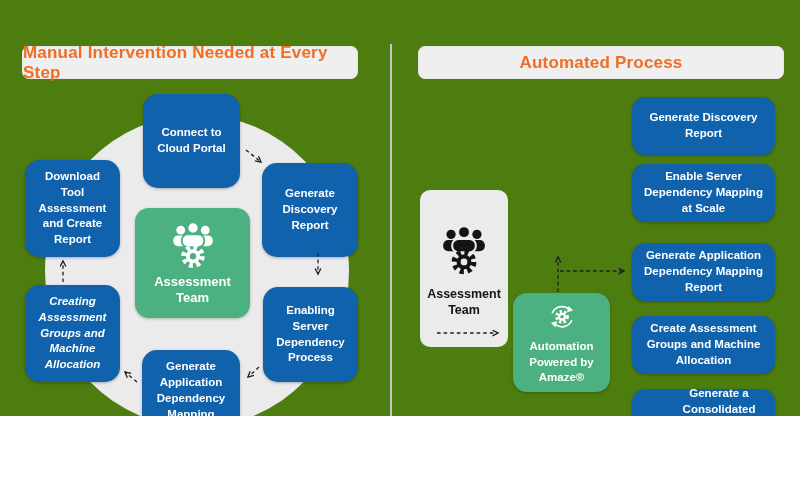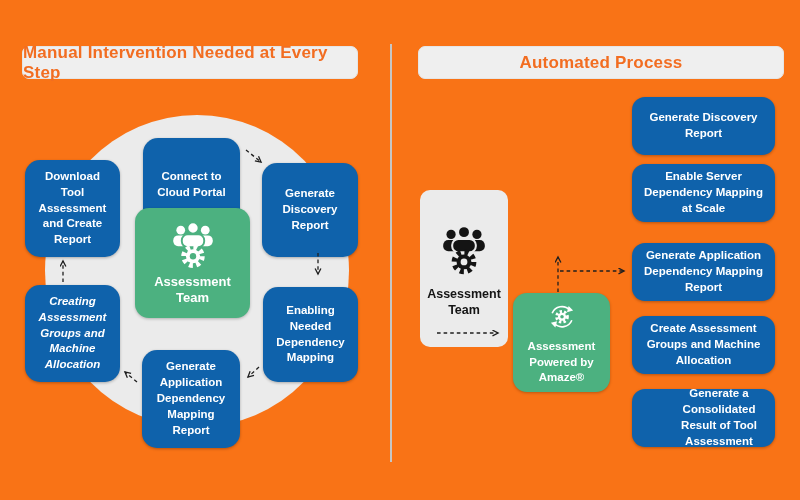--- a/index.html
+++ b/index.html
@@ -1,17 +1,17 @@
 <!DOCTYPE html>
 <html><head>
 <meta charset="utf-8">
 <style>
   html,body{margin:0;padding:0;background:#fff;}
   #stage{
-    position:relative;width:800px;height:500px;background:#f97316;overflow:hidden;
+    position:relative;width:800px;height:416px;background:#4d7c0f;overflow:hidden;
     font-family:"Liberation Sans","DejaVu Sans",sans-serif;
   }
   .title-bar{
     position:absolute;height:33px;background:#efefef;border:1px solid #e5e5e5;
     border-radius:7px;display:flex;align-items:center;justify-content:center;
     color:#F26D21;font-size:17px;font-weight:600;letter-spacing:.2px;box-sizing:border-box;
   }
   #left-title{left:22px;top:46px;width:336px;}
   #right-title{left:418px;top:46px;width:366px;}
   #divider{position:absolute;left:390px;top:44px;width:2px;height:418px;background:#c6c6c6;}
@@ -28,21 +28,21 @@
     display:flex;align-items:center;justify-content:center;text-align:center;
     font-weight:700;font-size:11.5px;line-height:1.38;padding:4px 10px;box-sizing:border-box;
     box-shadow:0 1px 3px rgba(0,0,0,.28);
   }
   .gbox{
     position:absolute;background:#4CB180;color:#fff;border-radius:14px;
     display:flex;flex-direction:column;align-items:center;justify-content:center;text-align:center;
     box-sizing:border-box;box-shadow:0 1px 3px rgba(0,0,0,.25);
   }
   
-  #box-connect-portal{left:143px;top:94px;width:97px;height:94px;padding:4px 14px;margin-top:44px;}
+  #box-connect-portal{left:143px;top:94px;width:97px;height:94px;padding:4px 14px;}
   #box-gen-discovery{left:262px;top:163px;width:96px;height:94px;}
   #box-enabling-sdm{left:263px;top:287px;width:95px;height:95px;}
   #box-gen-adm{left:142px;top:350px;width:98px;height:98px;}
   #box-creating-groups{left:25px;top:285px;width:95px;height:97px;font-style:italic;}
   #box-download-tool{left:25px;top:160px;width:95px;height:97px;}
   
   #center-team{left:135px;top:208px;width:115px;height:110px;--icon-bg:#4CB180;}
   #center-team .lbl{font-size:13px;font-weight:600;line-height:1.25;width:92px;margin-top:6px;}
   
   #right-team-icon{position:absolute;left:437px;top:214px;width:54px;height:70px;color:#141414;--icon-bg:#ebebeb;}
@@ -94,21 +94,21 @@
 
   <div id="cycle-ellipse"></div>
 
   <div class="bbox" id="box-connect-portal">
     <span>Connect to Cloud Portal</span>
   </div>
   <div class="bbox" id="box-gen-discovery">
     <span>Generate Discovery Report</span>
   </div>
   <div class="bbox" id="box-enabling-sdm">
-    <span>Enabling Needed Dependency Mapping</span>
+    <span>Enabling Server Dependency Process</span>
   </div>
   <div class="bbox" id="box-gen-adm">
     <span>Generate Application Dependency Mapping Report</span>
   </div>
   <div class="bbox" id="box-creating-groups">
     <span>Creating Assessment Groups and Machine Allocation</span>
   </div>
   <div class="bbox" id="box-download-tool">
     <span>Download Tool Assessment and Create Report</span>
   </div>
@@ -148,21 +148,21 @@
       <circle cx="22" cy="22" r="6.5" fill="none" stroke="currentColor" stroke-width="4" stroke-dasharray="2.8 2.6"></circle>
       <circle cx="22" cy="22" r="5" fill="currentColor"></circle>
       <circle cx="22" cy="22" r="2.2" fill="var(--icon-bg)"></circle>
       <path d="M 9.8 17.6 A 13 13 0 0 1 31.5 13.8" fill="none" stroke="currentColor" stroke-width="2"></path>
       <path d="M 30.2 8.6 L 35.8 14.4 L 28.2 16.4 Z" fill="currentColor"></path>
       <g transform="rotate(180 22 22)">
         <path d="M 9.8 17.6 A 13 13 0 0 1 31.5 13.8" fill="none" stroke="currentColor" stroke-width="2"></path>
         <path d="M 30.2 8.6 L 35.8 14.4 L 28.2 16.4 Z" fill="currentColor"></path>
       </g>
     </svg>
-    <div class="lbl">Assessment Powered by Amaze®</div>
+    <div class="lbl">Automation Powered by Amaze®</div>
   </div>
 
   <svg class="arrow" style="left:433px;top:325px" width="74" height="16">
     <line x1="4" y1="8" x2="65" y2="8" marker-end="url(#ah)"></line>
   </svg>
   <svg class="arrow" style="left:550px;top:252px" width="16" height="44">
     <line x1="8" y1="40" x2="8" y2="5" marker-end="url(#ah)"></line>
   </svg>
   <svg class="arrow" style="left:556px;top:263px" width="76" height="16">
     <line x1="4" y1="8" x2="68" y2="8" marker-end="url(#ah)"></line>

